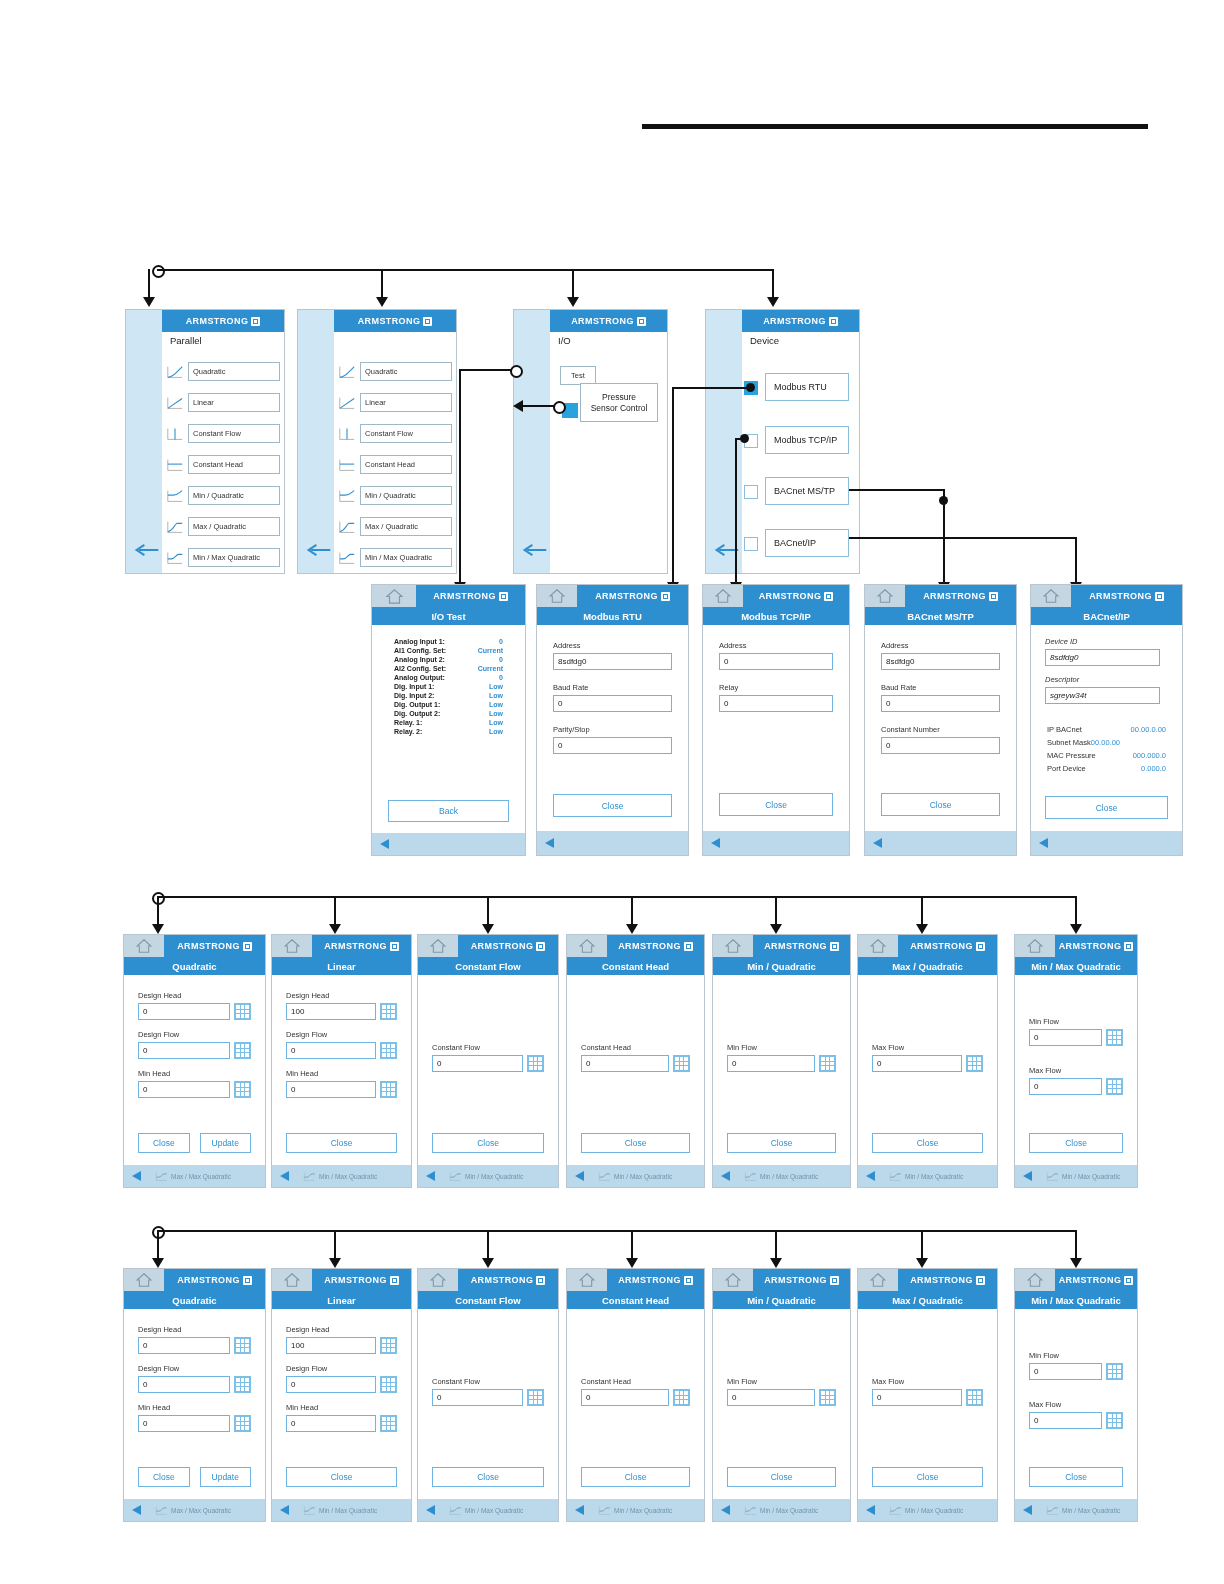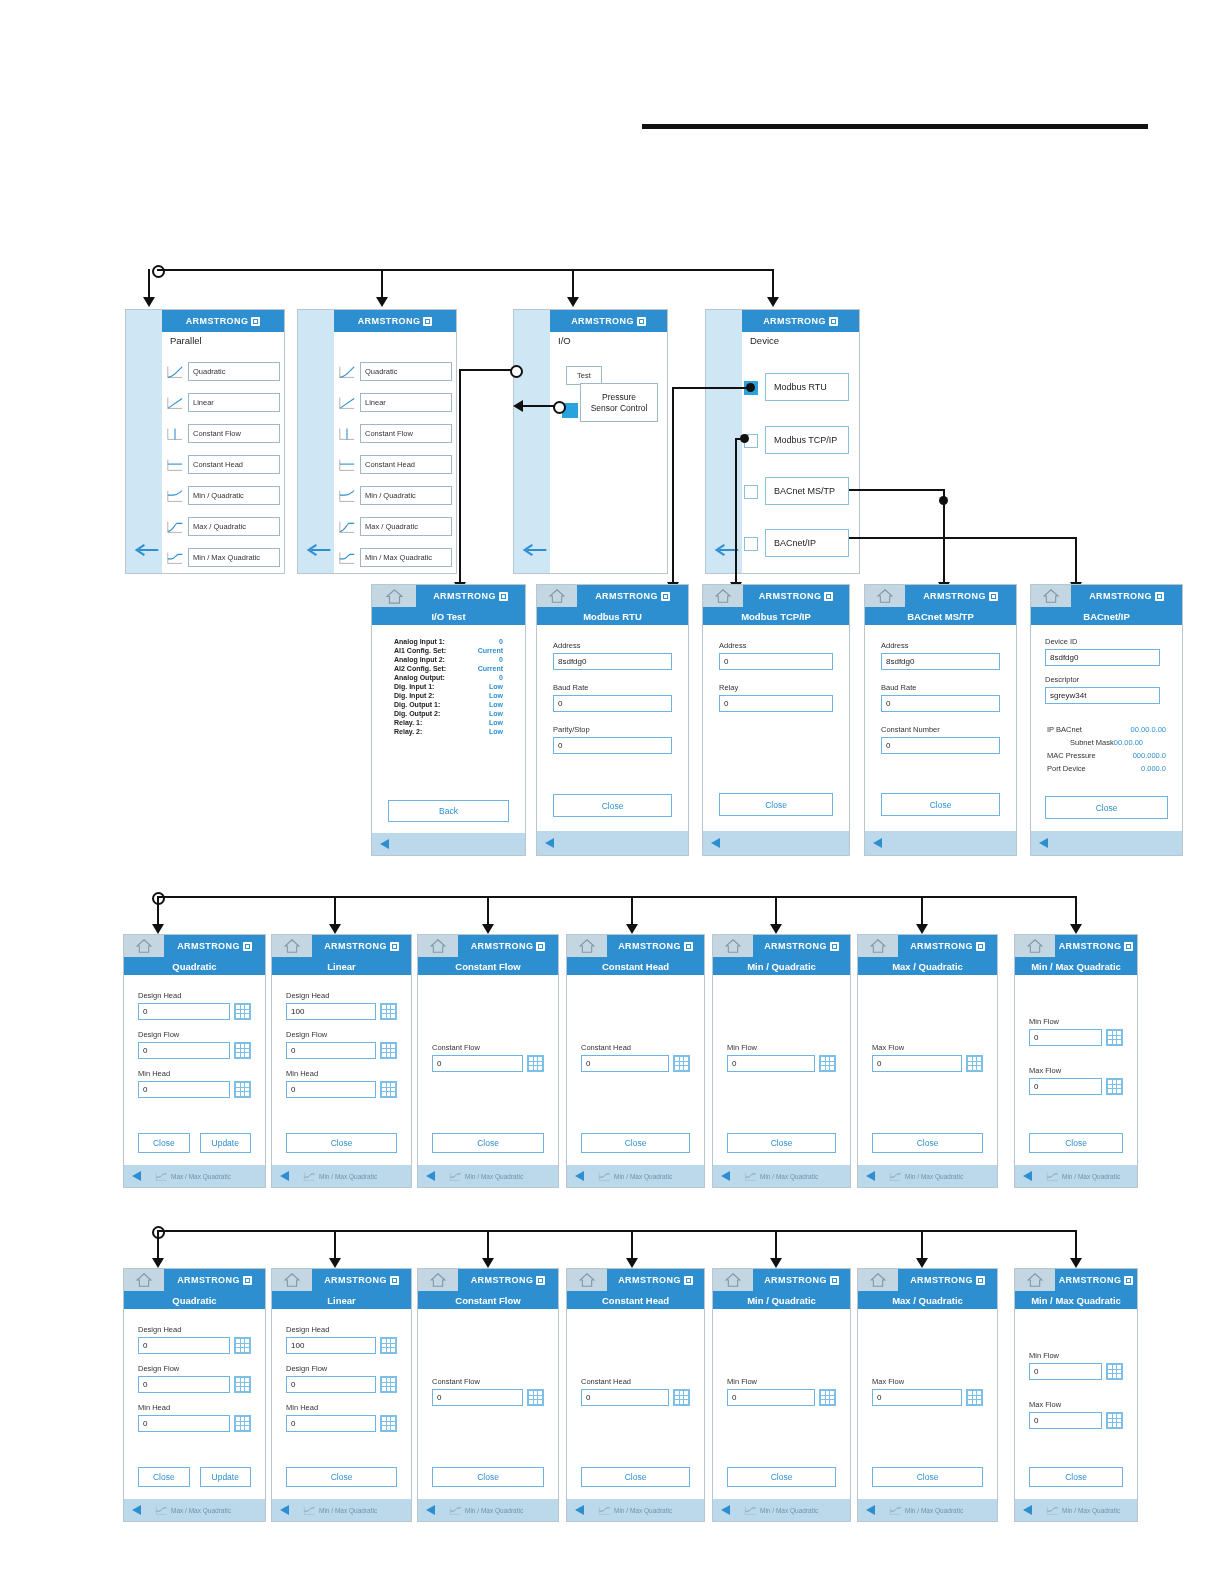--- a/index.html
+++ b/index.html
@@ -223,21 +223,21 @@
         </svg>
     </div>
     <div class="scr-brand">
       <span class="brand-txt">ARMSTRONG</span>
       <span class="brand-box"></span>
     </div>
   </div>
   <div style="position:absolute;left:36px;top:22px;right:0;height:16px;display:flex;align-items:center;padding-left:8px;">
     <span style="font-size:9.5px;color:#222;">I/O</span>
   </div>
-  <div class="mbtn" style="position:absolute;left:52px;top:56px;width:36px;height:19px;justify-content:center;">
+  <div class="mbtn" style="position:absolute;left:46px;top:56px;width:36px;height:19px;justify-content:center;">
     <span>Test</span>
   </div>
   <div style="position:absolute;left:8px;bottom:12px;">
     <svg width="26" height="14" viewBox="0 0 30 16">
         <path d="M28 8 L6 8 M12 2 L3 8 L12 14" fill="none" stroke="#2e8fd0" stroke-width="2.4"></path>
       </svg>
   </div>
   <div style="position:absolute;left:48px;top:93px;width:16px;height:15px;background:#29a3dd;"></div>
 </div>
 
@@ -491,36 +491,36 @@
       <svg width="16" height="14" viewBox="0 0 20 18">
           <path d="M10 1 L19 9 L16 9 L16 17 L4 17 L4 9 L1 9 Z" fill="none" stroke="#7f98a8" stroke-width="1.4"></path>
         </svg>
     </div>
     <div class="scr-brand">
       <span class="brand-txt">ARMSTRONG</span>
       <span class="brand-box"></span>
     </div>
   </div>
   <div class="scr-title">BACnet/IP</div>
-  <div id="bip-fields" style="position:absolute;left:14px;right:22px;top:52px;">
+  <div id="bip-fields" style="position:absolute;left:14px;right:22px;top:52px;font-style:italic;">
       <div style="margin-bottom: 9px;">
         <div class="lbl">Device ID</div>
         <div class="fld" style="margin-top: 3px;">8sdfdg0</div>
       </div>
       <div style="margin-bottom: 9px;">
         <div class="lbl">Descriptor</div>
         <div class="fld" style="margin-top: 3px;">sgreyw34t</div>
       </div>
     </div>
   <div id="bip-readouts" style="position:absolute;left:14px;right:14px;top:138px;">
       <div style="display: flex; justify-content: space-between; font-size: 7.5px; color: rgb(51, 51, 51); padding: 2px;">
         <span>IP BACnet</span>
         <span style="color:#2e8fd0;">00.00.0.00</span>
       </div>
-      <div style="display: flex; justify-content: center; font-size: 7.5px; color: rgb(51, 51, 51); padding: 2px;">
+      <div style="display: flex; justify-content: flex-start; font-size: 7.5px; color: rgb(51, 51, 51); padding: 2px;">
         <span>Subnet Mask</span>
         <span style="color:#2e8fd0;">00.00.00</span>
       </div>
       <div style="display: flex; justify-content: space-between; font-size: 7.5px; color: rgb(51, 51, 51); padding: 2px;">
         <span>MAC Pressure</span>
         <span style="color:#2e8fd0;">000.000.0</span>
       </div>
       <div style="display: flex; justify-content: space-between; font-size: 7.5px; color: rgb(51, 51, 51); padding: 2px;">
         <span>Port Device</span>
         <span style="color:#2e8fd0;">0.000.0</span>

